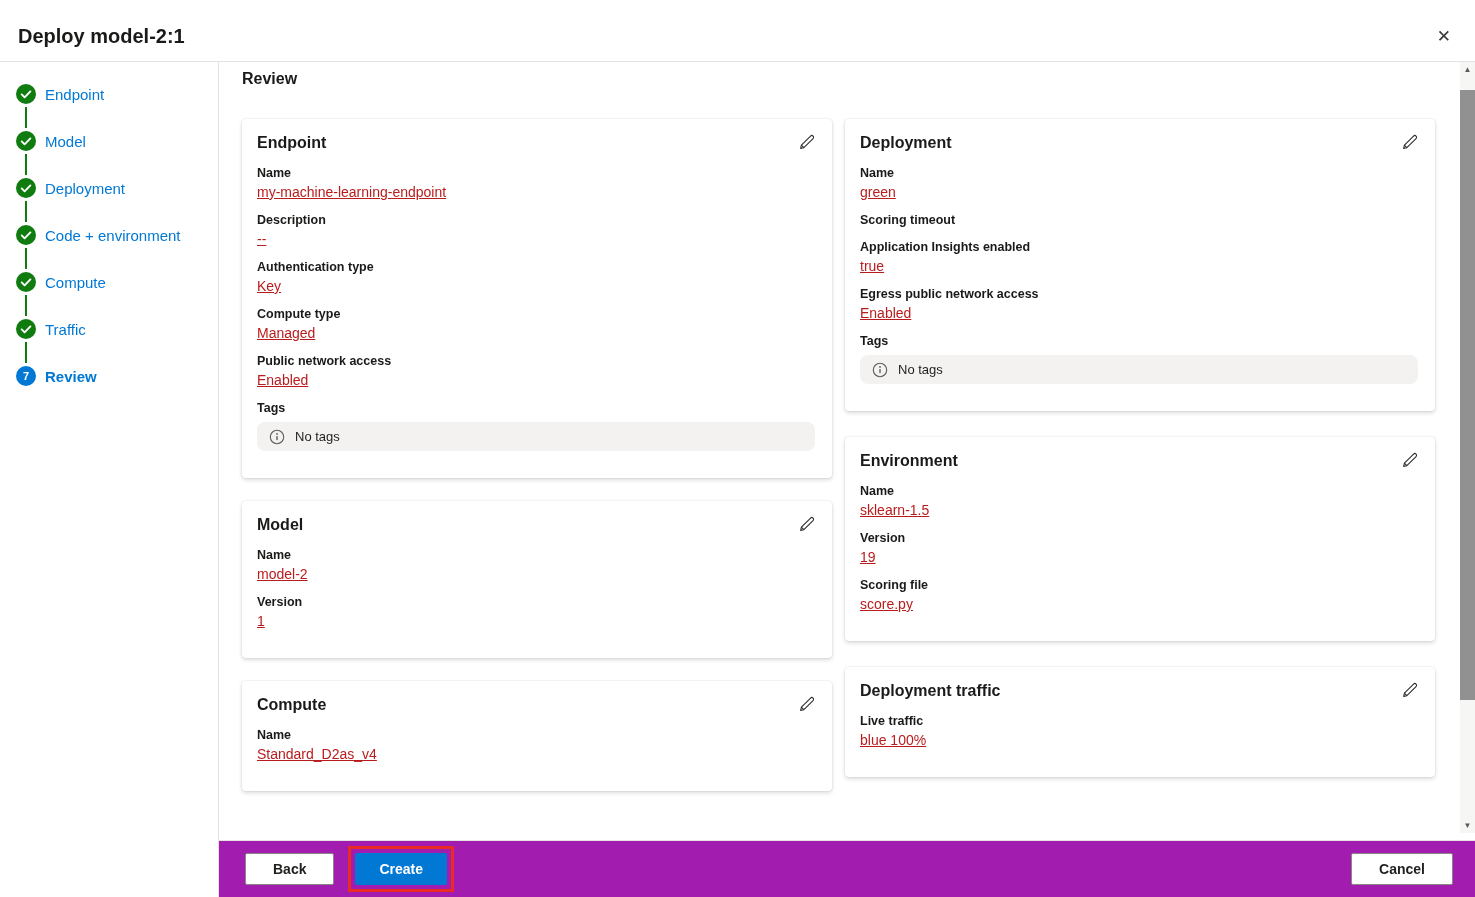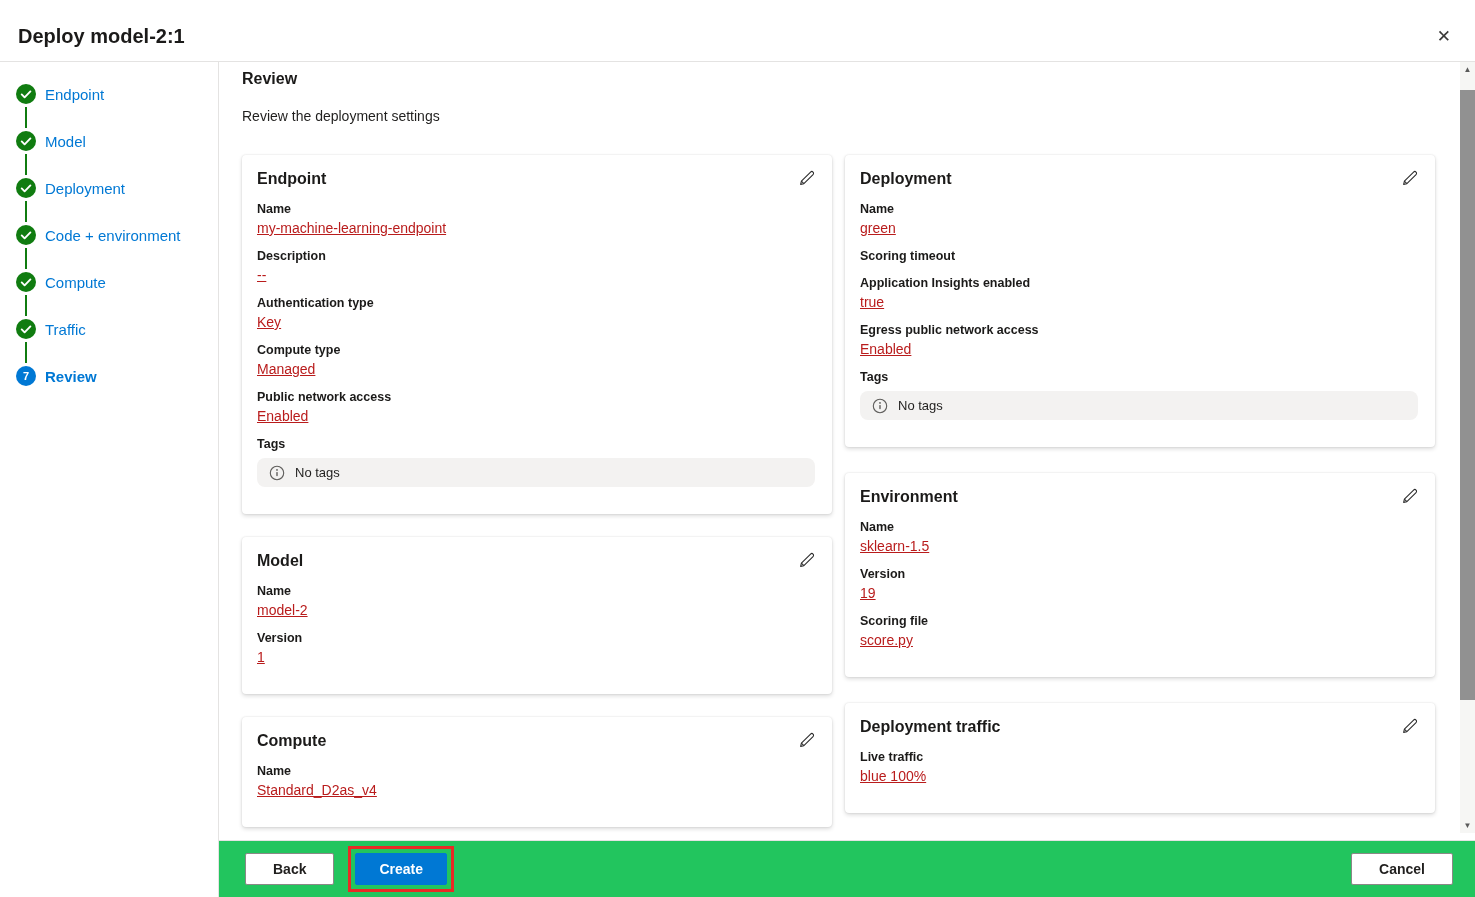--- a/index.html
+++ b/index.html
@@ -45,21 +45,21 @@
   .card-fields { margin-top:13px; }
   .field { margin-bottom:10px; }
   .field-label { font-size:12.5px; font-weight:700; line-height:17px; color:#1b1a19; }
   .field-value { font-size:14px; line-height:19px; margin-top:1px; color:#b91c1c;text-decoration:underline; }
   .tags-bar { margin-top:5px; background:#f3f2f1; border-radius:8px; height:29px;
     display:flex; align-items:center; gap:10px; padding:0 12px; }
   .tags-text { font-size:13px; color:#201f1e; }
   .info-ic { line-height:0; }
 
   
-  .footer { flex:0 0 57px; border-top:1px solid #e4e3e2; background:#22c55e;
+  .footer { flex:0 0 57px; border-top:1px solid #e4e3e2; background:#a21caf;
     display:flex; align-items:center; padding:0 22px 0 26px; }
   .btn { height:32px; font-family:inherit; font-size:14px; font-weight:600;
     border-radius:2px; cursor:pointer; }
   .btn.secondary { background:#fff; border:1px solid #8a8886; color:#201f1e; padding:0 27px; }
   .btn.primary { background:var(--accent,#0078d4); border:1px solid var(--accent,#0078d4);
     color:#fff; padding:0 23px; }
   .highlight-box { border:3px solid var(--highlight,#e92a25); padding:4px; margin-left:14px; }
   .footer .spacer { flex:1; }
 
   
@@ -147,21 +147,20 @@
           <div class="step current">
             <span class="step-icon current-badge">7</span>
             <span class="step-label">Review</span>
           </div>
         </div>
     </nav>
 
     <div class="main">
       <div class="content">
         <h2 class="review-heading">Review</h2>
-        <div class="review-subtitle">Review the deployment settings</div>
         <div class="cards">
           <div class="col">
               <section class="card">
                 <h3 class="card-title">Endpoint</h3>
                 <button class="edit-btn"><span class="edit-ic"><svg width="17" height="17" viewBox="0 0 20 20" fill="none" stroke="#2b2b2b" stroke-width="1.25" stroke-linejoin="round">
                       <path d="M3.1 16.9l.9-3.7L14.8 2.4a2.05 2.05 0 0 1 2.9 2.9L6.9 16.1l-3.8.8z"></path>
                       <path d="M4 13.2l2.9 2.9"></path>
                     </svg></span></button>
                 <div class="card-fields">
                   <div class="field">

